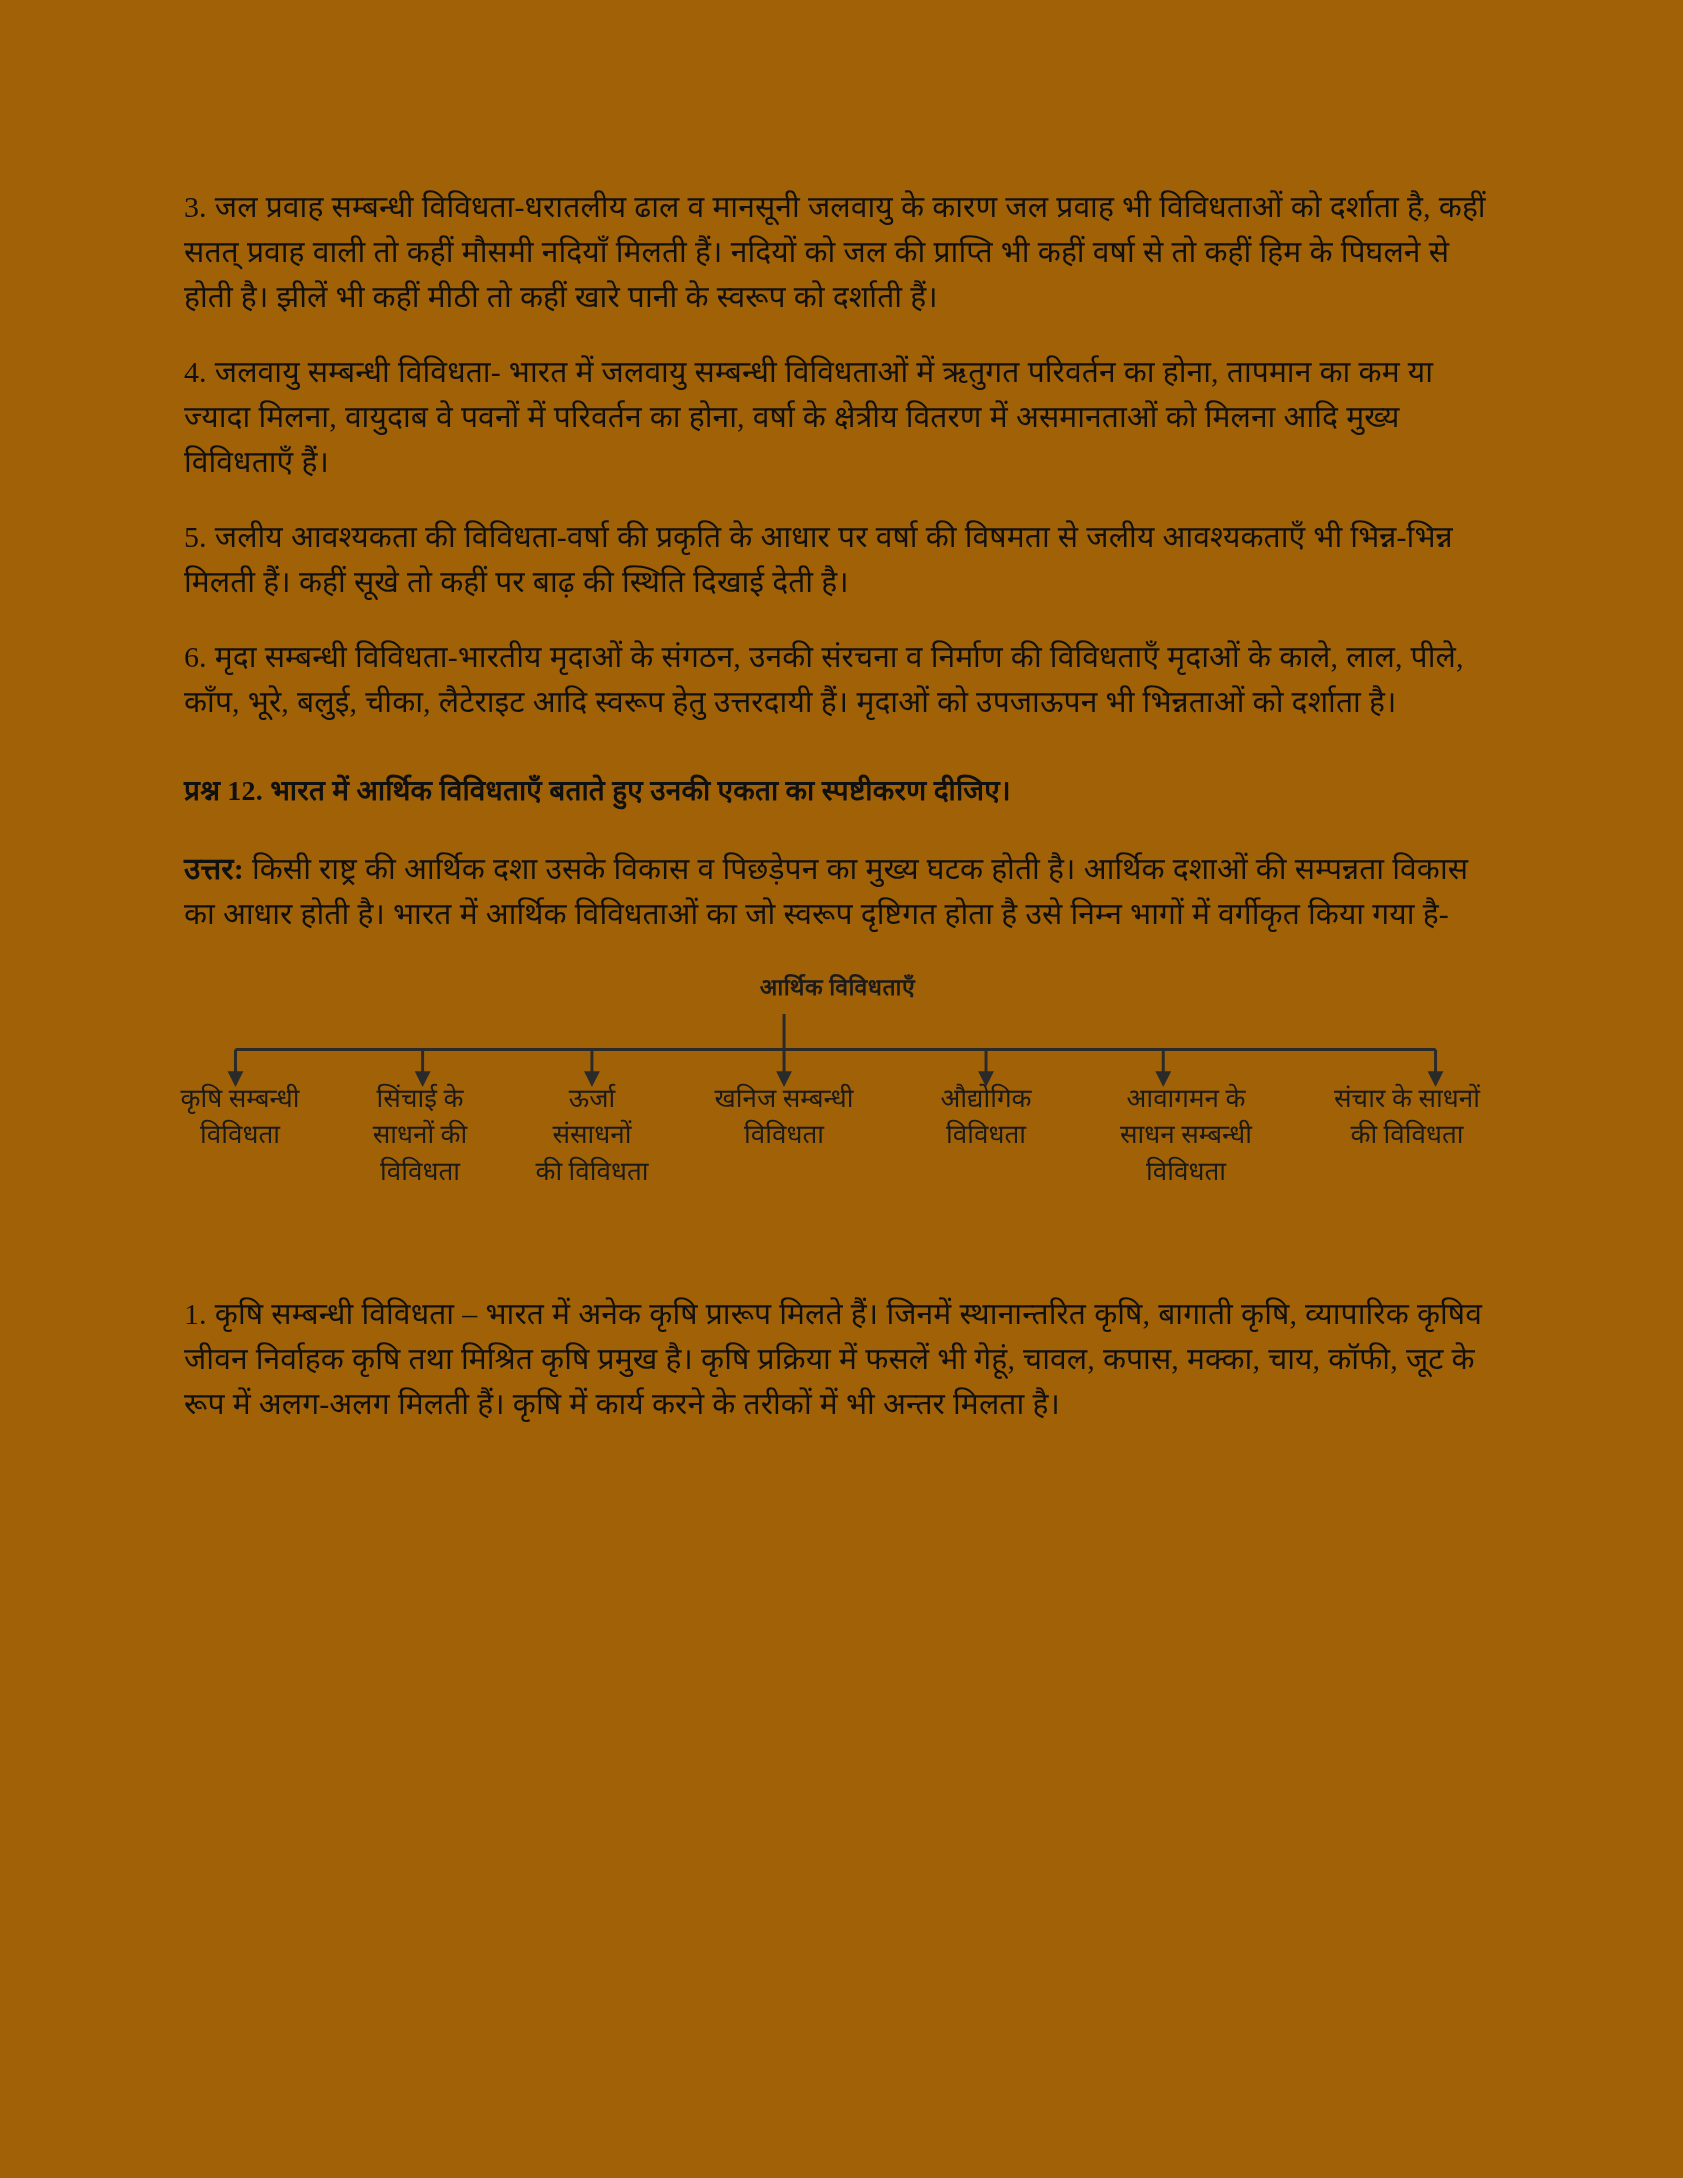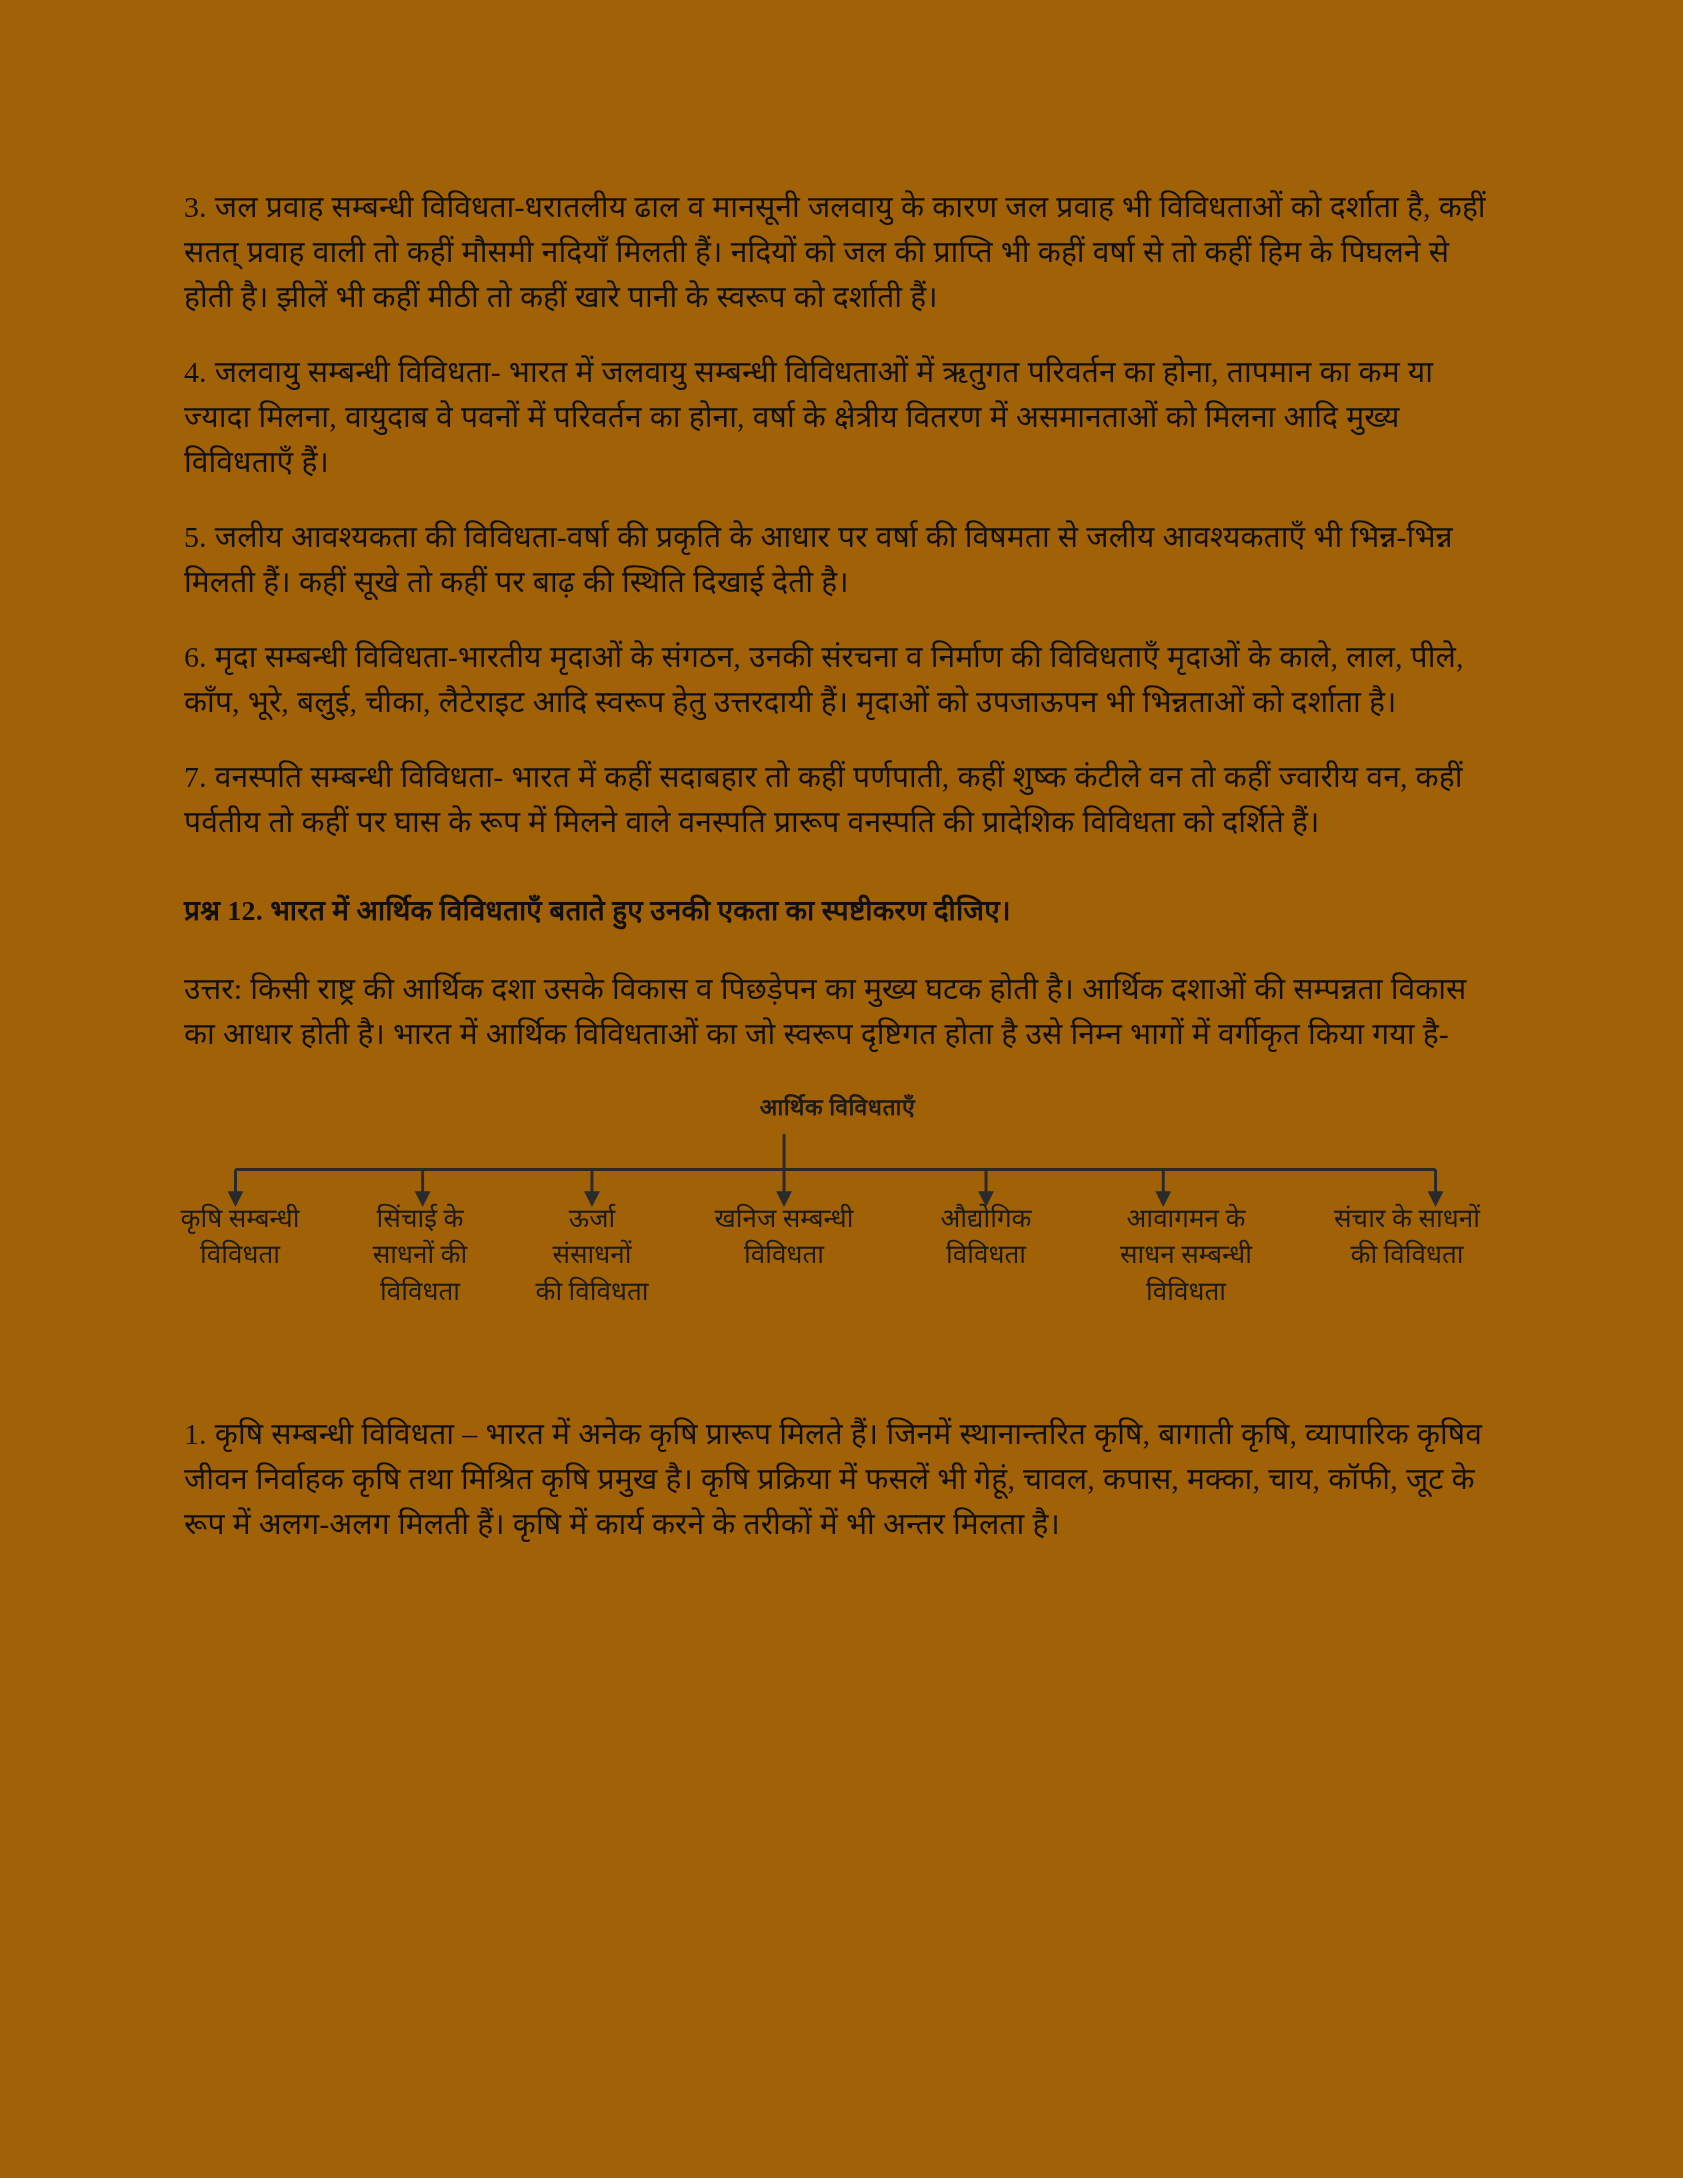--- a/index.html
+++ b/index.html
@@ -38,21 +38,21 @@
   }
   p.para:last-child { margin-bottom: 16px; }
   .qheading {
     margin: 46px 0 34px 0;
     font-size: 28px;
     font-weight: bold;
     line-height: 1.5;
     letter-spacing: 0.2px;
   }
   .answer { margin-bottom: 16px; }
-  .answer .lbl { font-weight: normal; }
+  .answer .lbl { font-weight: bold; }
 
   
   .diagram {
     position: relative;
     width: 1307px;
     height: 297px;
     margin: 34px 0 24px 0;
   }
   .dg-title {
     position: absolute;
@@ -92,21 +92,20 @@
 </head>
 <body>
 
 <div class="page">
   <div class="content">
 
     <p class="para">3. जल प्रवाह सम्बन्धी विविधता-धरातलीय ढाल व मानसूनी जलवायु के कारण जल प्रवाह भी विविधताओं को दर्शाता है, कहीं सतत् प्रवाह वाली तो कहीं मौसमी नदियाँ मिलती हैं। नदियों को जल की प्राप्ति भी कहीं वर्षा से तो कहीं हिम के पिघलने से होती है। झीलें भी कहीं मीठी तो कहीं खारे पानी के स्वरूप को दर्शाती हैं।</p>
     <p class="para">4. जलवायु सम्बन्धी विविधता- भारत में जलवायु सम्बन्धी विविधताओं में ऋतुगत परिवर्तन का होना, तापमान का कम या ज्यादा मिलना, वायुदाब वे पवनों में परिवर्तन का होना, वर्षा के क्षेत्रीय वितरण में असमानताओं को मिलना आदि मुख्य विविधताएँ हैं।</p>
     <p class="para">5. जलीय आवश्यकता की विविधता-वर्षा की प्रकृति के आधार पर वर्षा की विषमता से जलीय आवश्यकताएँ भी भिन्न-भिन्न मिलती हैं। कहीं सूखे तो कहीं पर बाढ़ की स्थिति दिखाई देती है।</p>
     <p class="para">6. मृदा सम्बन्धी विविधता-भारतीय मृदाओं के संगठन, उनकी संरचना व निर्माण की विविधताएँ मृदाओं के काले, लाल, पीले, काँप, भूरे, बलुई, चीका, लैटेराइट आदि स्वरूप हेतु उत्तरदायी हैं। मृदाओं को उपजाऊपन भी भिन्नताओं को दर्शाता है।</p>
-    <p class="para">7. वनस्पति सम्बन्धी विविधता- भारत में कहीं सदाबहार तो कहीं पर्णपाती, कहीं शुष्क कंटीले वन तो कहीं ज्वारीय वन, कहीं पर्वतीय तो कहीं पर घास के रूप में मिलने वाले वनस्पति प्रारूप वनस्पति की प्रादेशिक विविधता को दर्शिते हैं।</p>
 
     <p class="qheading">प्रश्न 12. भारत में आर्थिक विविधताएँ बताते हुए उनकी एकता का स्पष्टीकरण दीजिए।</p>
 
     <p class="para answer"><span class="lbl">उत्तर:</span><span> किसी राष्ट्र की आर्थिक दशा उसके विकास व पिछड़ेपन का मुख्य घटक होती है। आर्थिक दशाओं की सम्पन्नता विकास का आधार होती है। भारत में आर्थिक विविधताओं का जो स्वरूप दृष्टिगत होता है उसे निम्न भागों में वर्गीकृत किया गया है-</span></p>
 
     <div class="diagram">
       <div class="dg-title">आर्थिक विविधताएँ</div>
 
       <svg class="dg-svg" viewBox="0 0 1320 80" preserveAspectRatio="none">
         <g stroke="#2a2a2a" stroke-width="3" fill="none">

